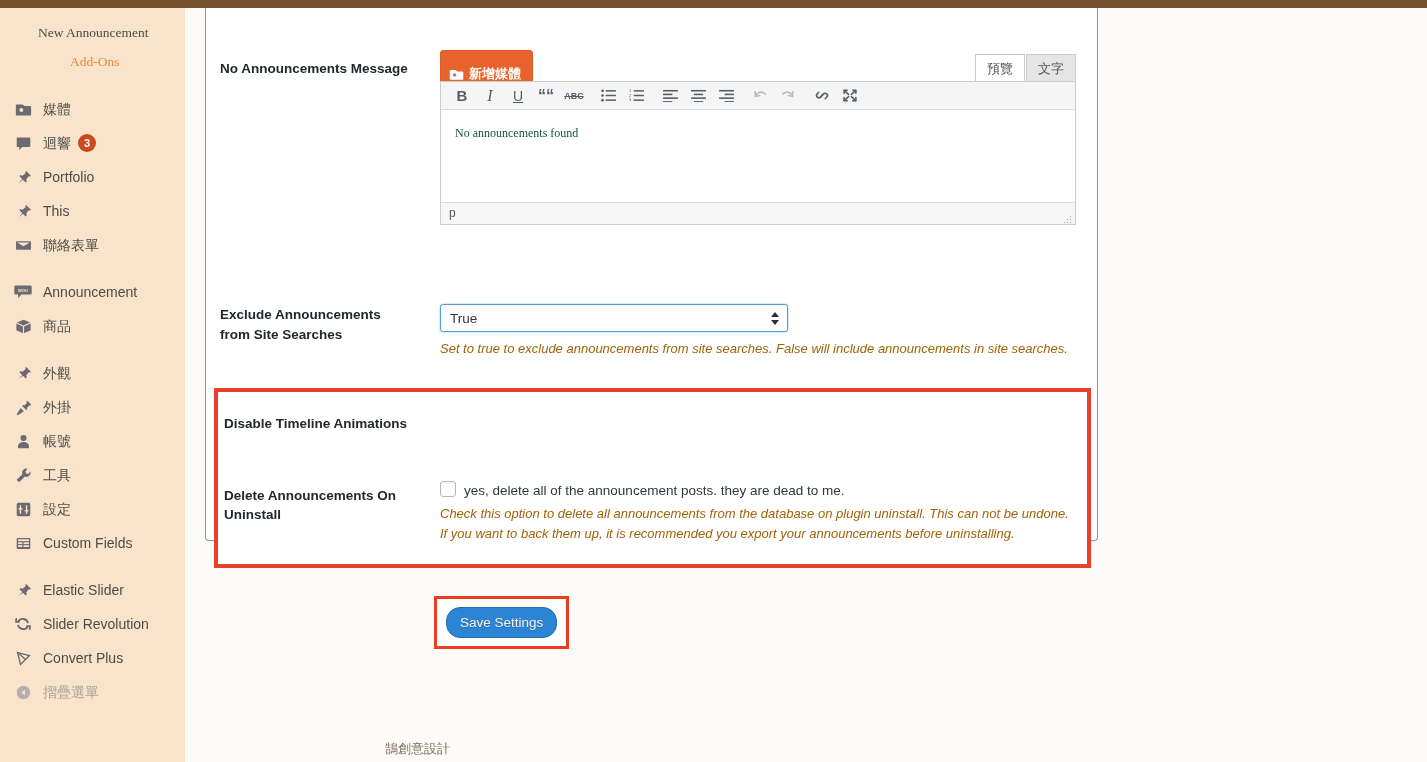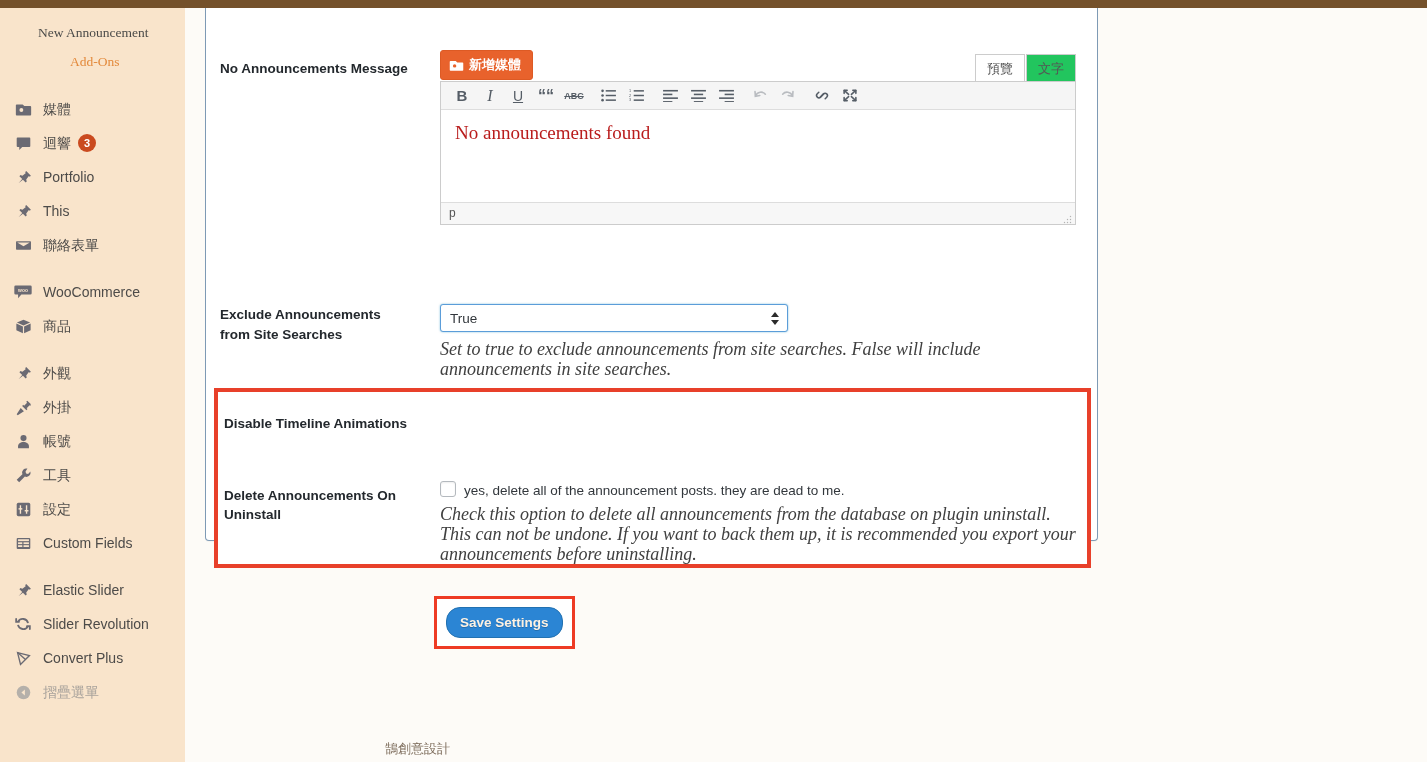--- a/index.html
+++ b/index.html
@@ -116,61 +116,60 @@
   .row-label {
     position: absolute;
     left: 14px;
     width: 205px;
     font-size: 13.5px;
     font-weight: bold;
     color: #23282d;
     line-height: 20px;
   }
   .desc {
-    font-size: 18px;
+    font-size: 13px;
     font-style: italic;
-    color: #404040;
+    color: #a16207;
     line-height: 20px;
-    font-family: Liberation Serif, serif;
   }
 
   
   .r-editor { position: absolute; left: 0; top: 42px; width: 893px; }
   .r-editor .row-label { top: 9px; }
   .editor-area { position: absolute; left: 234px; top: 0; width: 636px; }
 
   .add-media {
     display: inline-flex;
     align-items: center;
     gap: 5px;
     background: #e8622c;
     color: #fff;
     font-size: 13px;
     font-weight: bold;
     border-radius: 3px;
-    padding: 6px 11px 6px 8px;
+    padding: 15px 11px 6px 8px;
     line-height: 16px;
     cursor: pointer;
     border: 1px solid #dd5a24;
   }
   .add-media svg { display:block; }
 
   .ed-tabs {
     position: absolute;
     right: 0; top: 4px;
     display: flex;
     align-items: flex-end;
   }
   .ed-tab {
     font-size: 13px;
     color: #555;
     padding: 6px 11px 7px 11px;
     border: 1px solid #ccc;
     line-height: 16px;
-    background: #22c55e;
+    background: #e5e5e5;
     cursor: pointer;
   }
   .ed-tab.active {
     background: #fff;
     border-bottom-color: #fff;
     color: #4c4c4c;
   }
   .ed-tab + .ed-tab { margin-left: 1px; }
 
   .editor-box {
@@ -199,22 +198,22 @@
   .tb-btn.dimmed { color: #b9bcc0; }
   .tb-gap { width: 6px; }
 
   .ed-body {
     height: 92px;
     padding: 12px 14px;
     background: #fff;
   }
   .ed-body-text {
     font-family: "Liberation Serif", serif;
-    font-size: 19px;
-    color: #b91c1c;
+    font-size: 12px;
+    color: #14532d;
     line-height: 22px;
   }
   .ed-status {
     height: 22px;
     border-top: 1px solid #ddd;
     background: #f7f7f7;
     font-size: 12px;
     color: #555;
     padding: 3px 8px;
     position: relative;
@@ -301,21 +300,21 @@
     border: 3px solid #ee3b24;
     padding: 8px 9px;
     background: #fff;
   }
   .save-btn {
     background: #2b85d4;
     border: 1px solid #2271b1;
     border-radius: 14px;
     color: #fdf2e3;
     font-size: 13.5px;
-    font-weight: bold;
+    font-weight: normal;
     padding: 6px 13px;
     line-height: 17px;
     cursor: pointer;
     text-shadow: 0 1px 0 rgba(0,0,0,0.18);
     display: inline-block;
   }
 
   
   .footer {
     position: absolute;
@@ -391,21 +390,21 @@
     <div class="menu-spacer"></div>
 
     <div class="menu-group" style="padding-top:0">
       <div class="menu-item">
         <span class="ic">
           <svg width="18" height="16" viewBox="0 0 22 18" fill="currentColor">
               <path d="M2 1h18a1.6 1.6 0 011.6 1.6v8A1.6 1.6 0 0120 12.2H9l-4 4.3V12.2H2A1.6 1.6 0 01.4 10.6v-8A1.6 1.6 0 012 1z"></path>
               <text x="11" y="9" font-size="6" font-family="Liberation Sans, sans-serif" fill="#f9e4cb" text-anchor="middle" font-weight="bold">woo</text>
             </svg>
         </span>
-        <span>WooCommerce</span>
+        <span>Announcement</span>
       </div>
       <div class="menu-item">
         <span class="ic">
           <svg width="17" height="17" viewBox="0 0 20 20" fill="currentColor">
               <path d="M10 2L2.2 5.3 10 8.7l7.8-3.4zM1.6 6.6v7.7L9.3 18V10zM10.7 18l7.7-3.7V6.6L10.7 10z"></path>
             </svg>
         </span>
         <span>商品</span>
       </div>
     </div>

